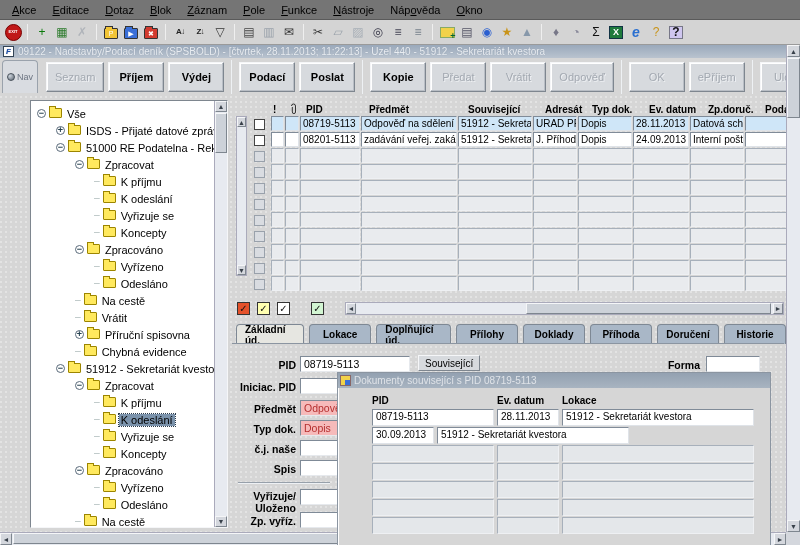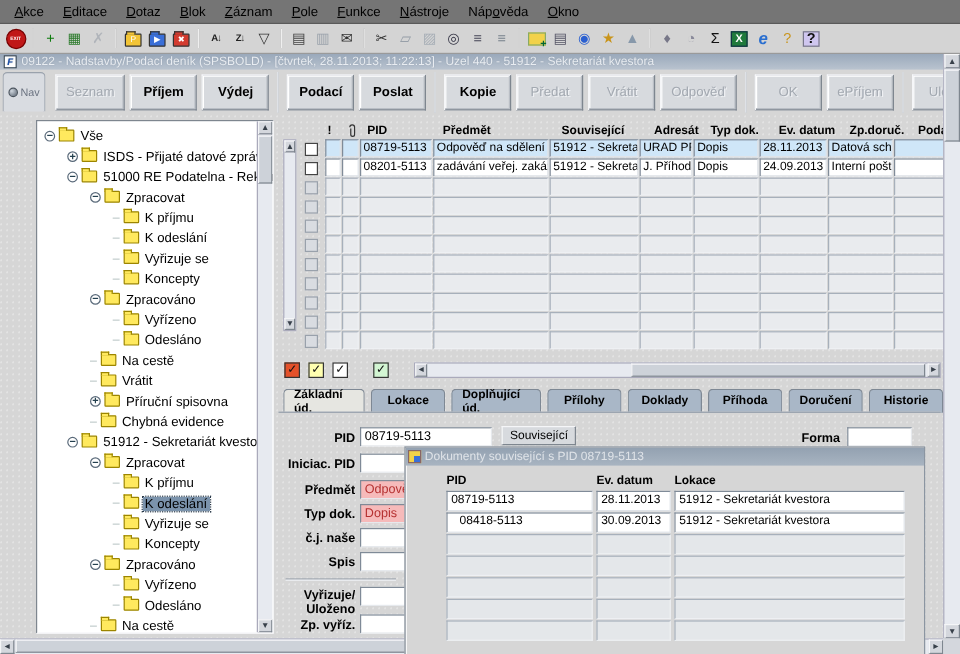--- a/index.html
+++ b/index.html
@@ -650,21 +650,20 @@
           <div class="rel-h" style="width: 122px;">PID</div>
           <div class="rel-h" style="width: 62px;">Ev. datum</div>
           <div class="rel-h" style="width: 192px;">Lokace</div>
         </div>
         <div class="relrow">
           <div class="relcell" style="width: 122px;">08719-5113</div>
           <div class="relcell" style="width: 62px;">28.11.2013</div>
           <div class="relcell" style="width: 192px;">51912 - Sekretariát kvestora</div>
         </div>
         <div class="relrow">
-          <div class="relcell indent" style="width: 122px;">08418-5113</div>
           <div class="relcell" style="width: 62px;">30.09.2013</div>
           <div class="relcell" style="width: 192px;">51912 - Sekretariát kvestora</div>
         </div>
         <div class="relrow dim">
           <div class="relcell" style="width: 122px;"></div>
           <div class="relcell" style="width: 62px;"></div>
           <div class="relcell" style="width: 192px;"></div>
         </div>
         <div class="relrow dim">
           <div class="relcell" style="width: 122px;"></div>

